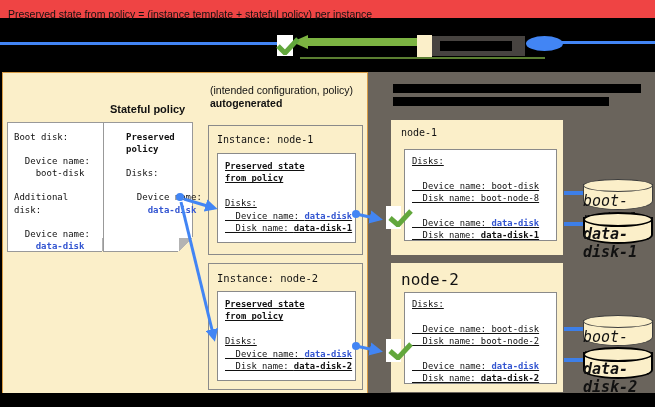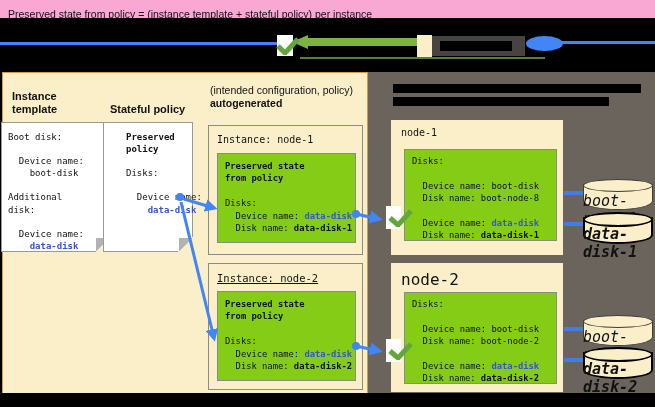--- a/index.html
+++ b/index.html
@@ -1,20 +1,20 @@
 <!DOCTYPE html>
 <html><head>
 <meta charset="utf-8">
 <style>
   html,body{margin:0;padding:0;background:#fff;}
   #stage{position:relative;width:655px;height:407px;overflow:hidden;background:#000;
          font-family:"Liberation Sans",sans-serif;}
   .abs{position:absolute;box-sizing:border-box;}
   
-  .title-bar{left:0;top:0;width:655px;height:18px;background:#f9a8d4;}
+  .title-bar{left:0;top:0;width:655px;height:18px;background:#ef4444;}
   .title{left:8px;top:8px;font-size:10.5px;color:#111;white-space:nowrap;}
   
   .legend-bar{left:0;top:32px;width:655px;height:38px;background:#000;}
   .blue-seg{background:#4285F4;height:3px;}
   .lg-checkbox{background:#fff;width:16px;height:21px;}
   .lg-arrowhead{width:0;height:0;border-top:7px solid transparent;border-bottom:7px solid transparent;
                 border-right:16px solid #7CB342;}
   .lg-bar{background:#7CB342;}
   .lg-line{background:#5B7F31;}
   .lg-cream{background:#FBEFC9;}
@@ -37,21 +37,21 @@
   
   .code{font-family:"DejaVu Sans Mono",monospace;font-size:9px;line-height:12.1px;color:#111;}
   .codeline{white-space:pre;min-height:12.1px;}
   .code2{font-family:"DejaVu Sans Mono",monospace;font-size:8.8px;line-height:12.4px;color:#111;}
   .code2 .codeline{min-height:12.4px;}
   .blue-b{color:#3355D1;font-weight:bold;}
   .b{font-weight:bold;}
   .mono-label{font-family:"DejaVu Sans Mono",monospace;color:#111;}
   
   .gbox{border:1px solid #8a8a8a;}
-  .wbox{background:#84cc16;border:1px solid #8a8a8a;}
+  .wbox{background:#ffffff;border:1px solid #8a8a8a;text-decoration:underline;}
   .creambox{background:#FBEFC9;}
   .redact{background:#000;}
   
   .checkbox{background:#fff;z-index:6;}
   .check-svg{z-index:7;}
   
   .cyl{width:70px;height:32px;z-index:5;}
   .cyl .top{position:absolute;left:0;right:0;top:0;height:11px;border-radius:50%;
             background:#FBEFC9;border:1.3px solid #3d3d3d;z-index:2;}
   .cyl .body{position:absolute;left:0;right:0;top:5px;height:25px;background:#FBEFC9;
@@ -87,22 +87,21 @@
     <div class="abs lg-cream" style="left:417px;top:3px;width:15px;height:22px;"></div>
     <div class="abs lg-gray" style="left:432px;top:4px;width:93px;height:20px;">
       <div class="abs redact" style="left:8px;top:5px;width:72px;height:10px;"></div>
     </div>
     <div class="abs lg-ellipse" style="left:526px;top:4px;width:37px;height:15px;"></div>
   </div>
 
   <div class="abs left-panel"></div>
   <div class="abs dark-panel"></div>
 
-  <div class="abs hdr" style="left:12px;top:90px;width:78px;">Instance template</div>
-  <div class="abs doc code" style="left:1px;top:122px;width:109px;height:130px;">
+  <div class="abs doc code" style="left:7px;top:122px;width:109px;height:130px;">
     <div class="codeline">Boot disk:</div>
     <div class="codeline"></div>
     <div class="codeline">  Device name:</div>
     <div class="codeline">    boot-disk</div>
     <div class="codeline"></div>
     <div class="codeline">Additional</div>
     <div class="codeline">disk:</div>
     <div class="codeline"></div>
     <div class="codeline">  Device name:</div>
     <div class="codeline blue-b">    data-disk</div>
@@ -130,21 +129,21 @@
   <div class="abs wbox code2" style="left:217px;top:153px;width:139px;height:90px;padding:6px 0 0 7px;">
     <div class="codeline b">Preserved state</div>
     <div class="codeline b">from policy</div>
     <div class="codeline"></div>
     <div class="codeline">Disks:</div>
     <div class="codeline"><span>  Device name: </span><span class="blue-b">data-disk</span></div>
     <div class="codeline"><span>  Disk name: </span><span class="b">data-disk-1</span></div>
   </div>
 
   <div class="abs gbox" style="left:208px;top:263px;width:155px;height:127px;">
-    <div class="mono-label" style="margin:8px 0 0 8px;font-size:10.5px;text-decoration:underline;">Instance: node-2</div>
+    <div class="mono-label" style="margin:8px 0 0 8px;font-size:10.5px;">Instance: node-2</div>
   </div>
   <div class="abs wbox code2" style="left:217px;top:291px;width:139px;height:90px;padding:6px 0 0 7px;">
     <div class="codeline b">Preserved state</div>
     <div class="codeline b">from policy</div>
     <div class="codeline"></div>
     <div class="codeline">Disks:</div>
     <div class="codeline"><span>  Device name: </span><span class="blue-b">data-disk</span></div>
     <div class="codeline"><span>  Disk name: </span><span class="b">data-disk-2</span></div>
   </div>
 

